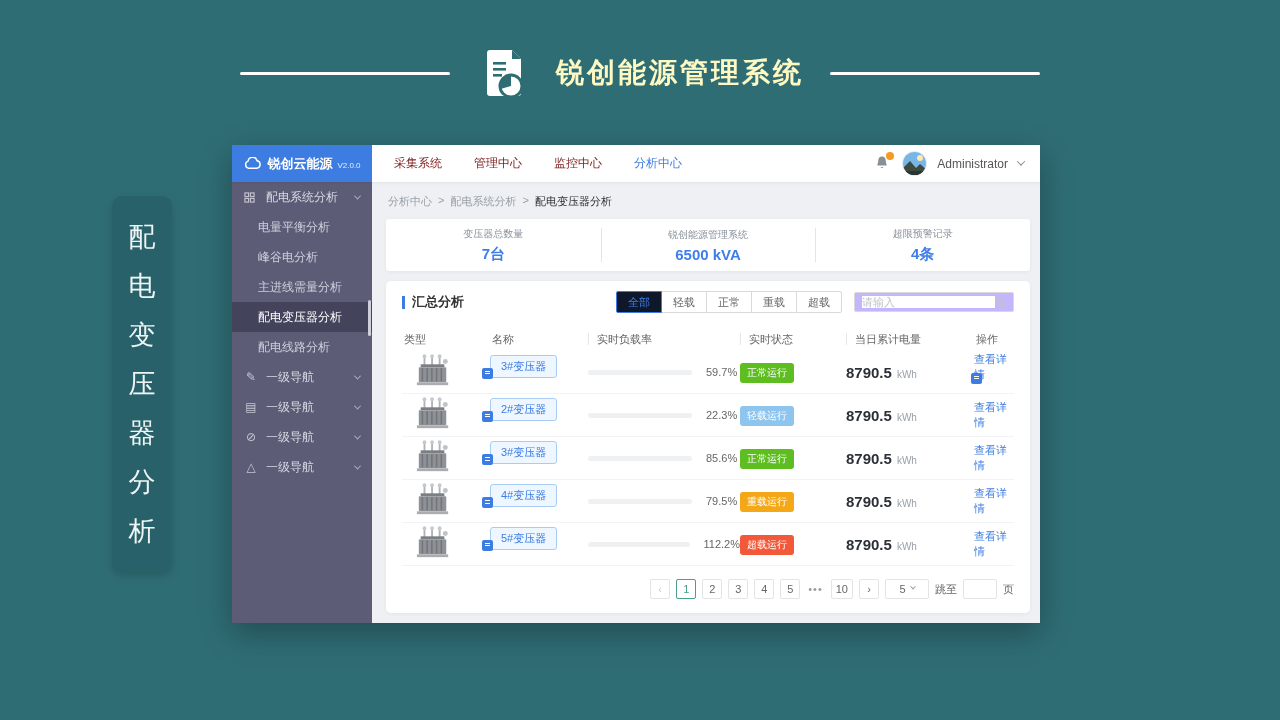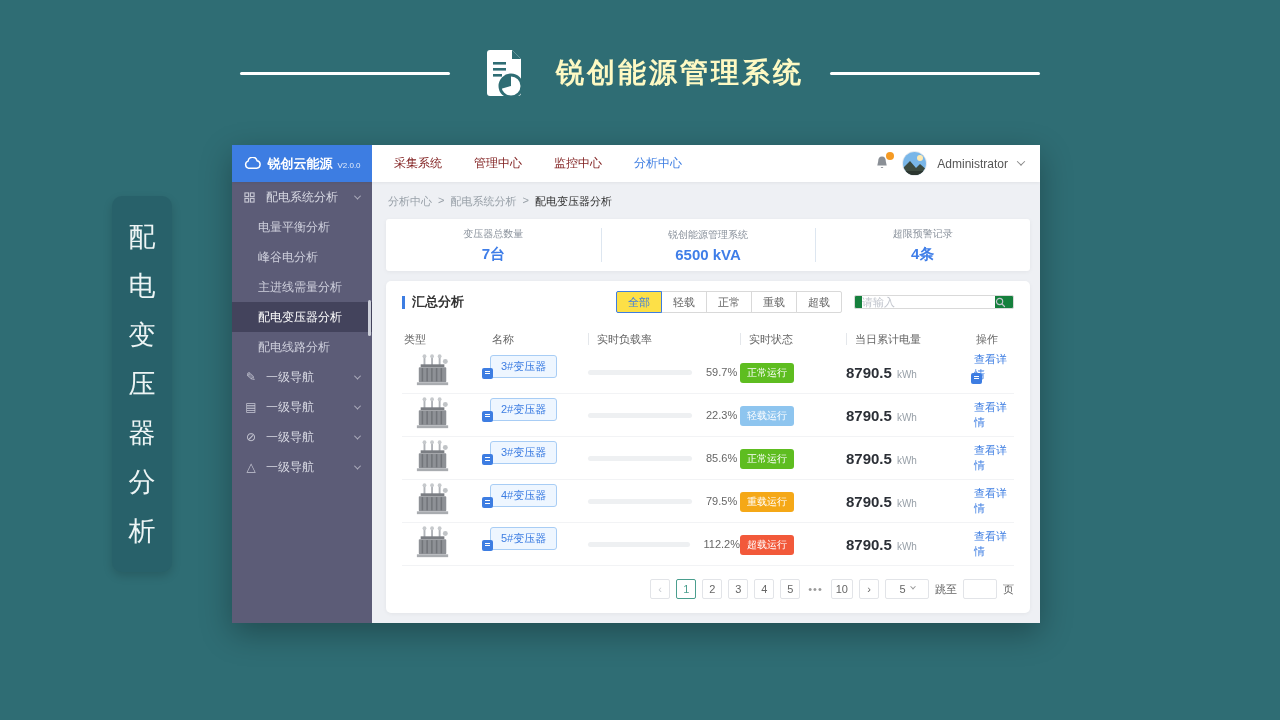--- a/index.html
+++ b/index.html
@@ -63,22 +63,22 @@
   .panel-head { display:flex; align-items:center; }
   .panel-title-wrap { display:flex; align-items:center; gap:7px; }
   .panel-title-bar { width:3px; height:13px; background:#3d7de2; }
   .panel-title { font-size:13px; font-weight:bold; color:#333; }
   .panel-tools { margin-left:auto; display:flex; align-items:center; gap:12px; }
   .filter-group { display:flex; }
   .filter-btn { font-size:11px; height:22px; padding:0 11px; border:1px solid #d9d9d9; background:#fff; color:#666;
     display:flex; align-items:center; cursor:pointer; margin-left:-1px; position:relative; }
   .filter-btn:first-child { border-radius:2px 0 0 2px; margin-left:0; }
   .filter-btn:last-child { border-radius:0 2px 2px 0; }
-  .filter-btn.active { color:#3d7de2; border-color:#3d7de2; background:#fde047; z-index:1; }
-  .search-box { width:160px; height:14px; border:1px solid #d9d9d9; border-radius:2px; display:flex; align-items:center; padding:0 7px; background:#15803d; }
+  .filter-btn.active { color:#3d7de2; border-color:#3d7de2; background:#0f172a; z-index:1; }
+  .search-box { width:160px; height:20px; border:1px solid #d9d9d9; border-radius:2px; display:flex; align-items:center; padding:0 7px; background:#c4b5fd; }
   .search-box input { border:none; outline:none; flex:1; font-size:11px; color:#333; font-family:inherit; min-width:0; }
   .search-box input::placeholder { color:#c0c4cc; }
 
   .tgrid { display:grid; grid-template-columns:88px 98px 152px 106px 128px 1fr; align-items:center; }
   .thead { margin-top:14px; height:24px; font-size:11px; color:#666; }
   .th { padding-left:2px; }
   .th.sep { border-left:1px solid #e4e7eb; padding-left:8px; line-height:12px; }
   .trow { height:43px; border-bottom:1px solid #f2f3f5; }
   .cell-type { padding-left:12px; }
   .name-btn { position:relative; display:inline-block; font-size:11px; color:#3d7de2; background:#eef6ff; border:1px solid #a8cdf5;

